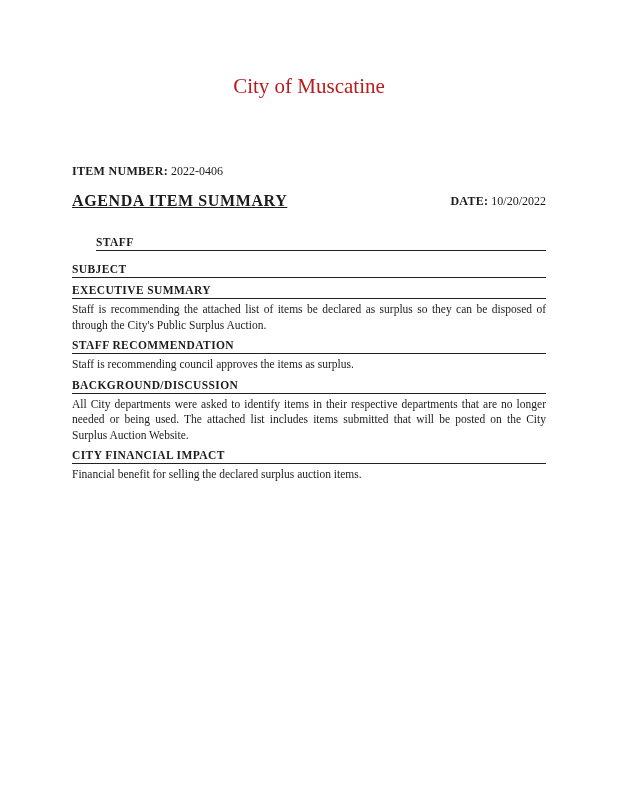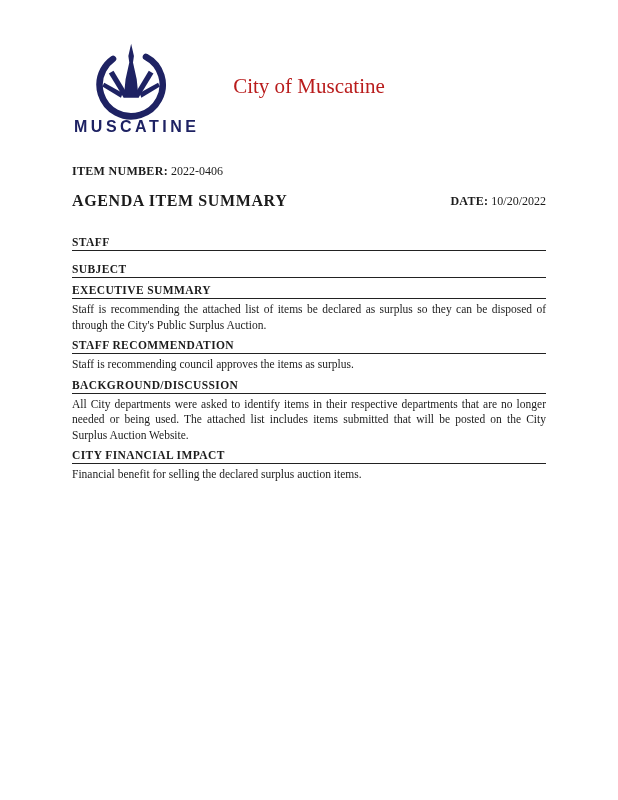--- a/index.html
+++ b/index.html
@@ -56,26 +56,27 @@
     display:flex;
     justify-content:space-between;
     align-items:flex-start;
     margin-top:13px;
   }
   .agenda-title{
     font-size:16px;
     font-weight:bold;
     letter-spacing:0.6px;
     margin:0;
+    text-decoration:underline;
   }
   .date-row{font-size:12px;padding-top:2px;}
   .date-row .lbl{font-weight:bold;letter-spacing:0.3px;}
   
   .section{margin-top:6px;}
-  .section.first{margin-top:26px;}
+  .section.first{margin-top:26px;margin-left:24px;}
   .section-heading{
     font-size:11.5px;
     font-weight:bold;
     letter-spacing:0.4px;
     padding-bottom:2px;
     border-bottom:1.3px solid #222;
   }
   .section-body{
     margin:3px 0 0 0;
     font-size:11.5px;
@@ -91,34 +92,20 @@
   }
   .att-num{width:34px;flex:0 0 34px;}
 </style>
 </head>
 <body>
 
 <div class="page">
   <div class="content">
 
     <div class="header">
-      <div class="logo">
-        <svg width="112" height="78" viewBox="0 0 120 84" aria-hidden="true">
-
-          <circle cx="58" cy="46" r="34" fill="none" stroke="#1e2263" stroke-width="7" stroke-dasharray="176 38" stroke-linecap="round" transform="rotate(-62 58 46)"></circle>
-
-          <polygon points="58,2 61,15 60,22 64,40 66,60 50,60 52,40 56,22 55,15" fill="#1e2263"></polygon>
-
-          <polygon points="50,60 34,34 39,31 54,56" fill="#1e2263"></polygon>
-          <polygon points="66,60 82,34 77,31 62,56" fill="#1e2263"></polygon>
-          <polygon points="47,60 27,48 29,44 49,55" fill="#1e2263"></polygon>
-          <polygon points="69,60 89,48 87,44 67,55" fill="#1e2263"></polygon>
-        </svg>
-        <div class="logo-text">MUSCATINE</div>
-      </div>
       <div class="city-title">City of Muscatine</div>
     </div>
 
     <div class="item-number-row">
       <span class="lbl">ITEM NUMBER:</span>
       <span>2022-0406</span>
     </div>
 
     <div class="title-row">
       <h1 class="agenda-title">AGENDA ITEM SUMMARY</h1>

